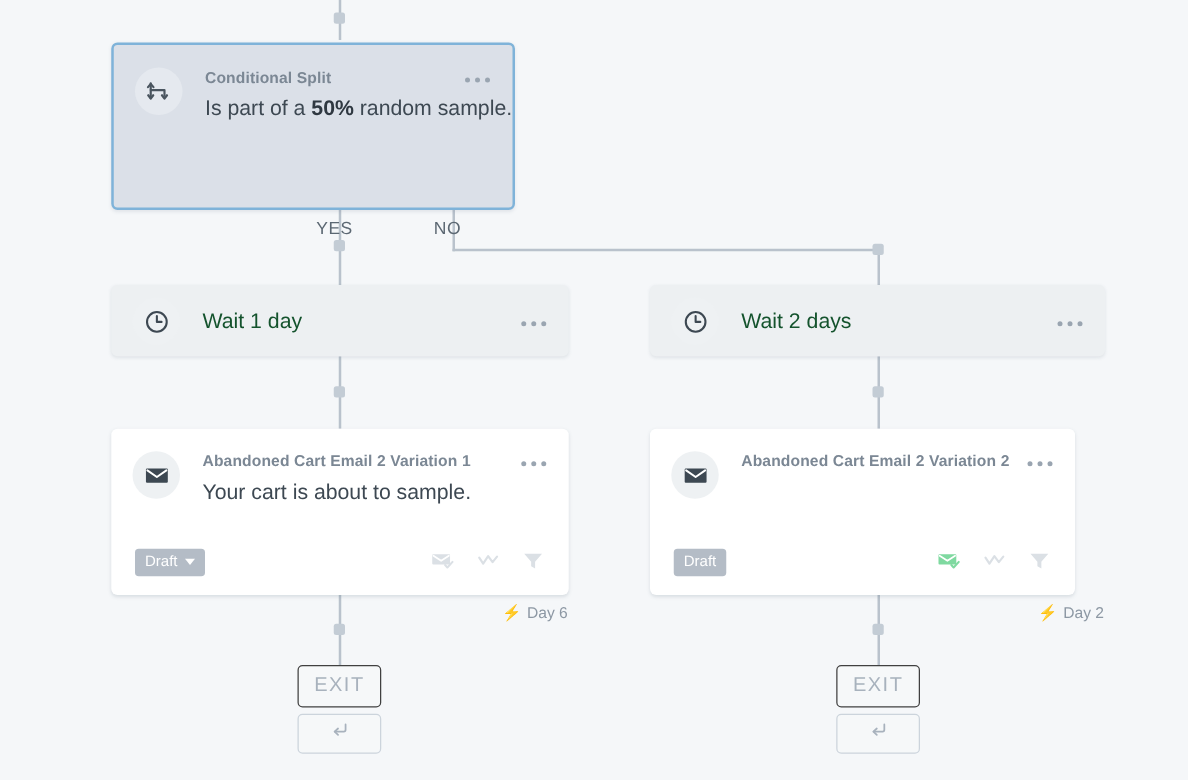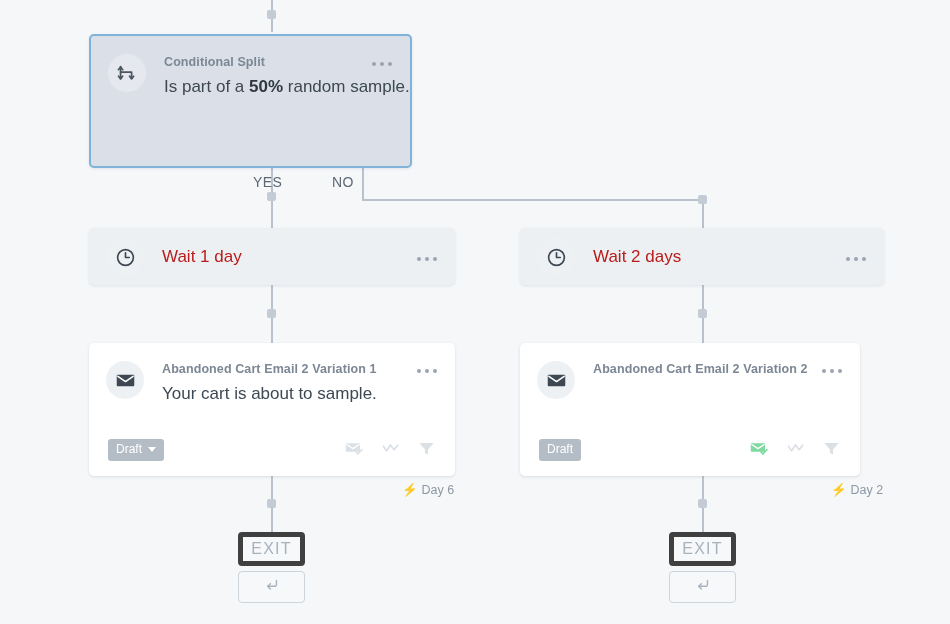--- a/index.html
+++ b/index.html
@@ -90,21 +90,21 @@
     color: #3d4852;
     line-height: 23px;
     margin-top: 5px;
     white-space: nowrap;
   }
   .node-title b { font-weight: 700; color: #2f3841; }
 
   
   .wait-label {
     font-size: 17px;
-    color: #b91c1c;
+    color: #14532d;
     margin-left: 18px;
     line-height: 38px;
   }
 
   .dots {
     position: absolute;
     top: 26px;
     right: 18px;
     display: flex;
     gap: 4px;
@@ -172,21 +172,21 @@
     font-size: 14px;
     color: #5c6873;
     letter-spacing: .4px;
   }
 
   
   .exit-btn {
     position: absolute;
     box-sizing: border-box;
     background: #f6f8f9;
-    border: 5px solid #404040;
+    border: 1px solid #404040;
     border-radius: 4px;
     display: flex;
     align-items: center;
     justify-content: center;
     color: #a8b2bd;
     font-size: 16px;
     letter-spacing: 1.2px;
     cursor: pointer;
   }
   .mini-btn {
@@ -246,21 +246,21 @@
       </div>
     </div>
     <div class="dots">
         <i></i>
         <i></i>
         <i></i>
       </div>
   </div>
 
   <div class="branch-label" style="left:253px; top:174px;">YES</div>
-  <div class="branch-label" style="left:332px; top:174px;">NO</div>
+  <div class="branch-label" style="left:347px; top:174px;">NO</div>
 
   <div class="card card-wait" style="left:89px; top:228px; width:366px; height:57px;">
     <div class="card-head" style="top:10px; display:flex; align-items:center;">
       <span class="icon-circle">
         <svg width="21" height="21" viewBox="0 0 24 24" fill="none" stroke="#3d4852" stroke-width="1.9" stroke-linecap="round" stroke-linejoin="round">
           <circle cx="12" cy="12" r="9"></circle>
           <path d="M12 6.6 V12 H16.3"></path>
         </svg>
       </span>
       <span class="wait-label">Wait 1 day</span>

